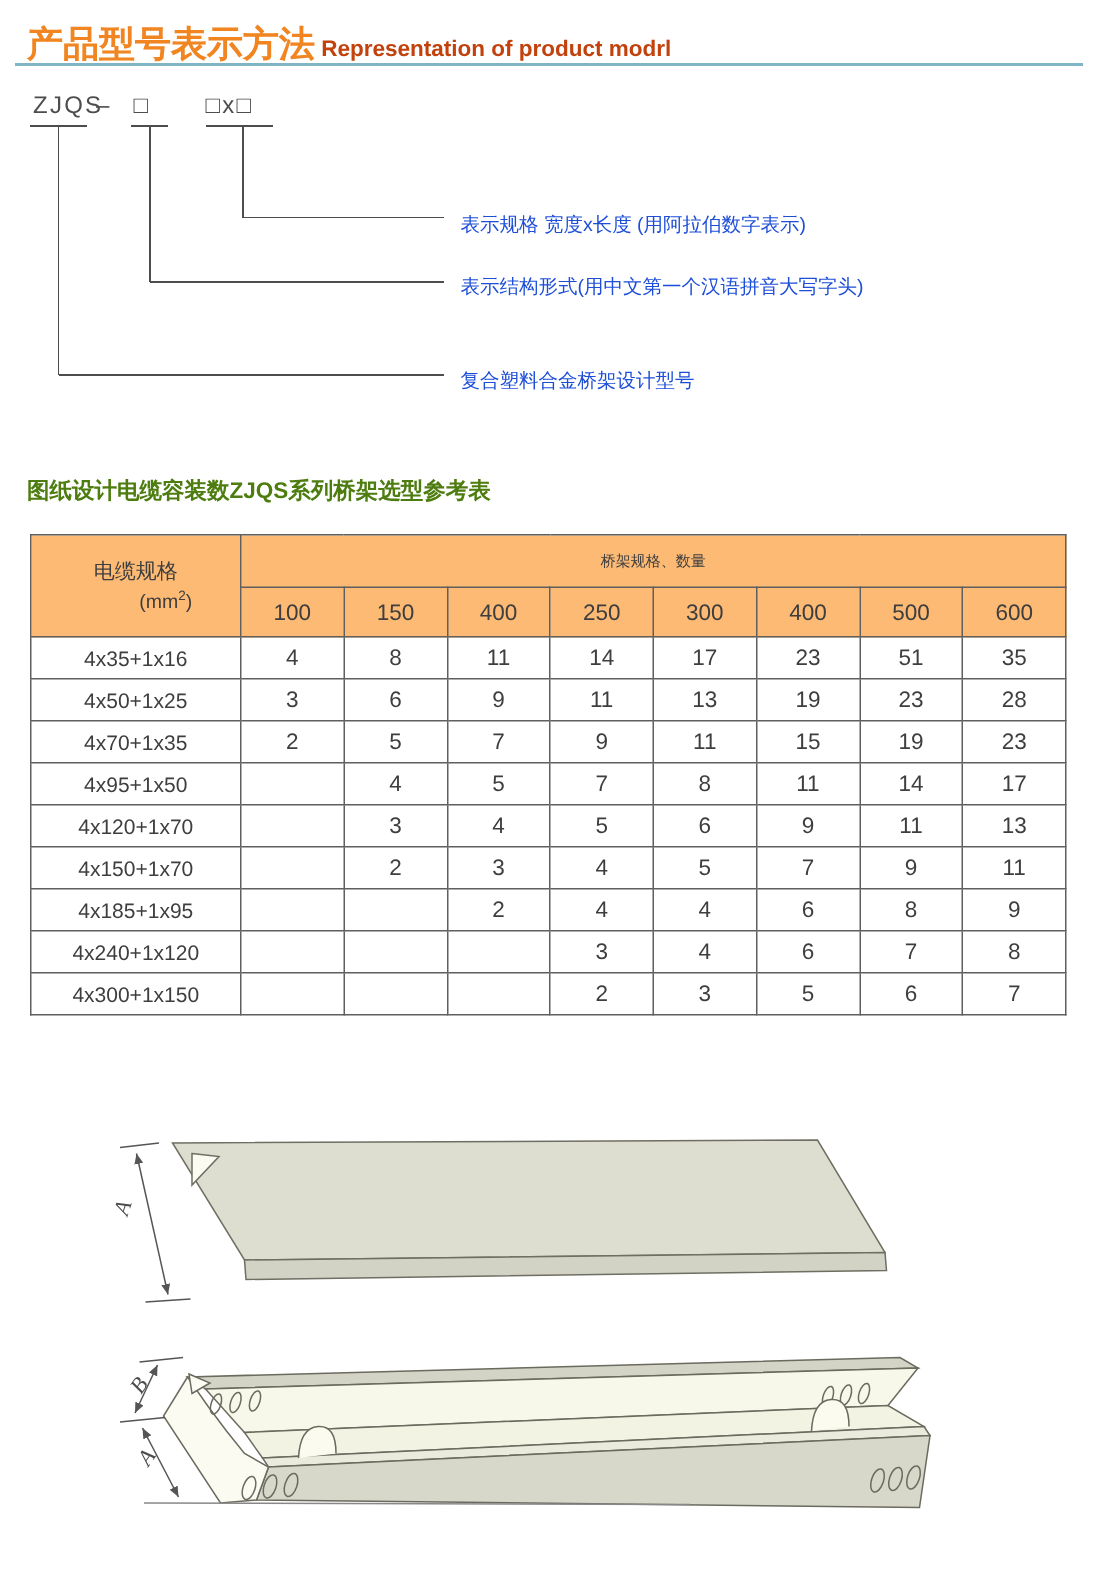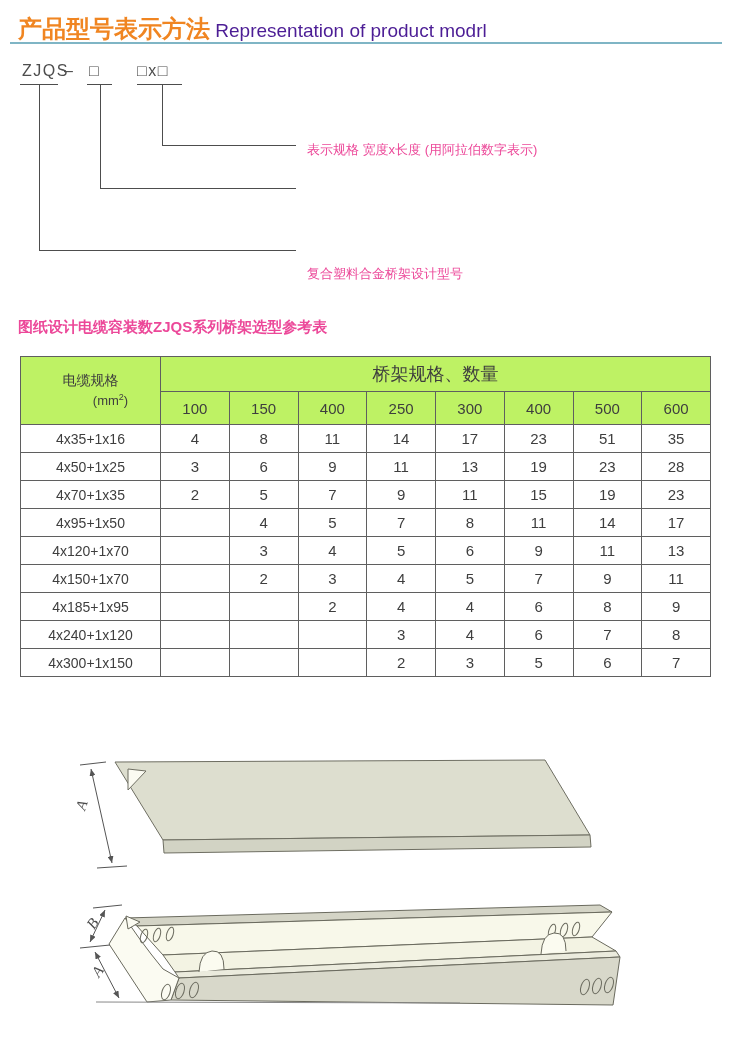--- a/index.html
+++ b/index.html
@@ -3,43 +3,43 @@
 <meta charset="utf-8">
 <style>
   html,body{margin:0;padding:0;}
   body{
     width:730px;height:1058px;position:relative;background:#ffffff;
     font-family:"Liberation Sans",sans-serif;overflow:hidden;
   }
   
   .page-header{position:absolute;left:18px;top:13px;white-space:nowrap;}
   .title-zh{color:#f08521;font-size:24px;font-weight:bold;}
-  .title-en{color:#4c1d95;font-size:19px;font-weight:normal;}
+  .title-en{color:#c2410c;font-size:15px;font-weight:bold;}
   .title-underline{position:absolute;left:10px;top:42px;width:712px;height:2px;background:#7fb5c5;}
 
   
   .diagram-svg{position:absolute;left:0;top:55px;}
   .code-part{position:absolute;top:62px;color:#4d4d4d;font-size:16px;letter-spacing:1.5px;}
   .code-prefix{left:22px;}
   .code-dash{left:64px;}
   .code-box1{left:89px;}
   .code-box2{left:137px;}
-  .annot{position:absolute;left:307px;color:#ec4899;font-size:13px;line-height:22px;white-space:nowrap;}
+  .annot{position:absolute;left:307px;color:#1d4ed8;font-size:13px;line-height:22px;white-space:nowrap;}
   .annot-1{top:139px;}
   .annot-2{top:180px;}
-  .annot-3{top:243px;margin-top:20px;}
-
-  
-  .table-title{position:absolute;left:18px;top:318px;color:#ec4899;font-size:15px;font-weight:bold;}
+  .annot-3{top:243px;}
+
+  
+  .table-title{position:absolute;left:18px;top:318px;color:#4d7c0f;font-size:15px;font-weight:bold;}
   .sel-table{position:absolute;left:20px;top:356px;width:690px;border-collapse:collapse;table-layout:fixed;}
   .sel-table th,.sel-table td{border:1px solid #5f5f5f;text-align:center;vertical-align:middle;color:#3e3e3e;font-weight:normal;padding:0;}
-  .sel-table thead th{background:#bef264;}
+  .sel-table thead th{background:#fdba74;}
   .hdr-row-1{height:35px;}
   .hdr-row-2{height:33px;margin-left:48px;}
-  .hdr-span{font-size:18px;color:#333;margin-left:44px;}
+  .hdr-span{font-size:10px;color:#333;margin-left:44px;}
   .hdr-col1{font-size:14px;color:#333;line-height:17px;}
   .hdr-col1 .mm{font-size:13px;margin-left:40px;}
   .hdr-col1 sup{font-size:9px;}
   .size-th{font-size:15px;}
   .sel-table tbody tr{height:28px;}
   .sel-table tbody td{font-size:15px;}
   .sel-table tbody td.spec{font-size:14px;}
 
   
   .cover-svg{position:absolute;left:0;top:745px;}
@@ -66,20 +66,21 @@
     <line x1="100" y1="29" x2="100" y2="133"></line>
     <line x1="162" y1="29" x2="162" y2="90"></line>
     <line x1="162" y1="90" x2="296" y2="90"></line>
     <line x1="100" y1="133" x2="296" y2="133"></line>
     <line x1="39" y1="195" x2="296" y2="195"></line>
   </g>
 </svg>
 
 <div class="annot annot-1">表示规格 宽度x长度 (用阿拉伯数字表示)</div>
 <div class="annot annot-2">
+  <div>表示结构形式(用中文第一个汉语拼音大写字头)</div>
 </div>
 <div class="annot annot-3">复合塑料合金桥架设计型号</div>
 
 <div class="table-title">图纸设计电缆容装数ZJQS系列桥架选型参考表</div>
 
 <table class="sel-table">
   <colgroup>
     <col style="width:140px">
     <col style="width:68.75px">
       <col style="width:68.75px">

